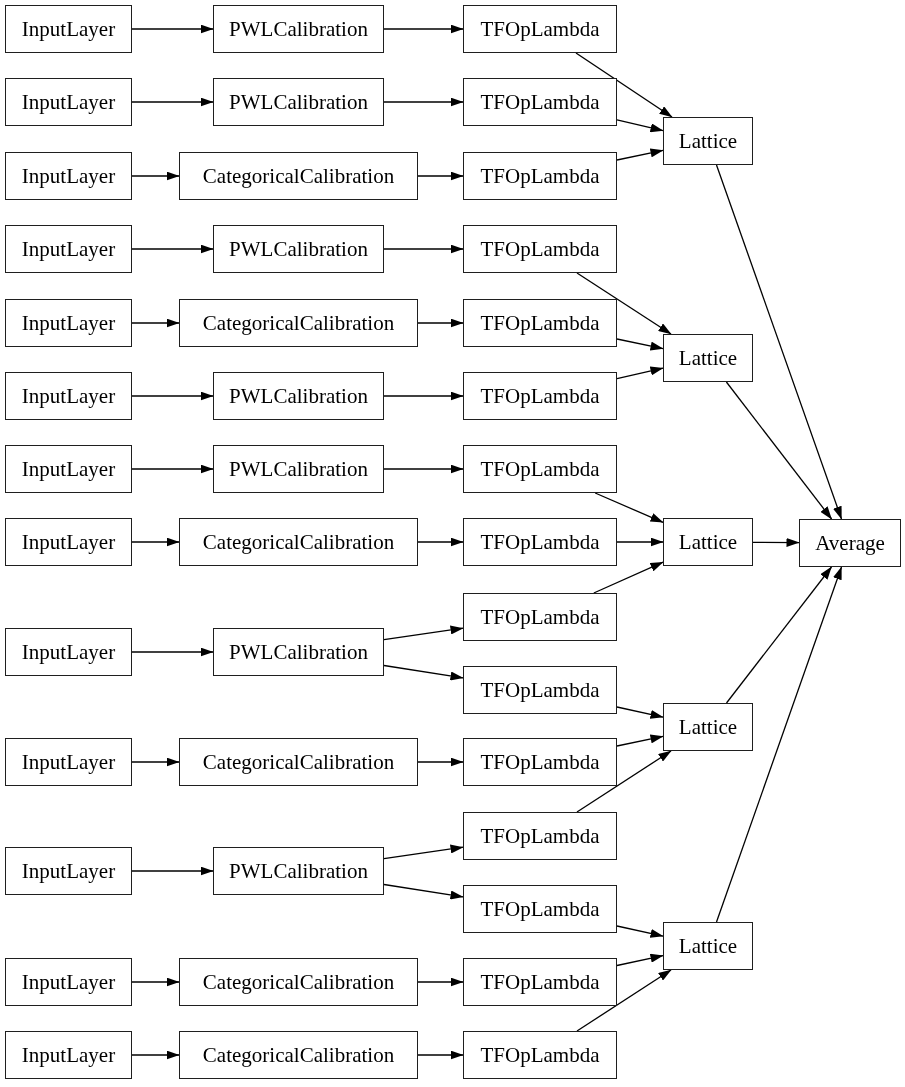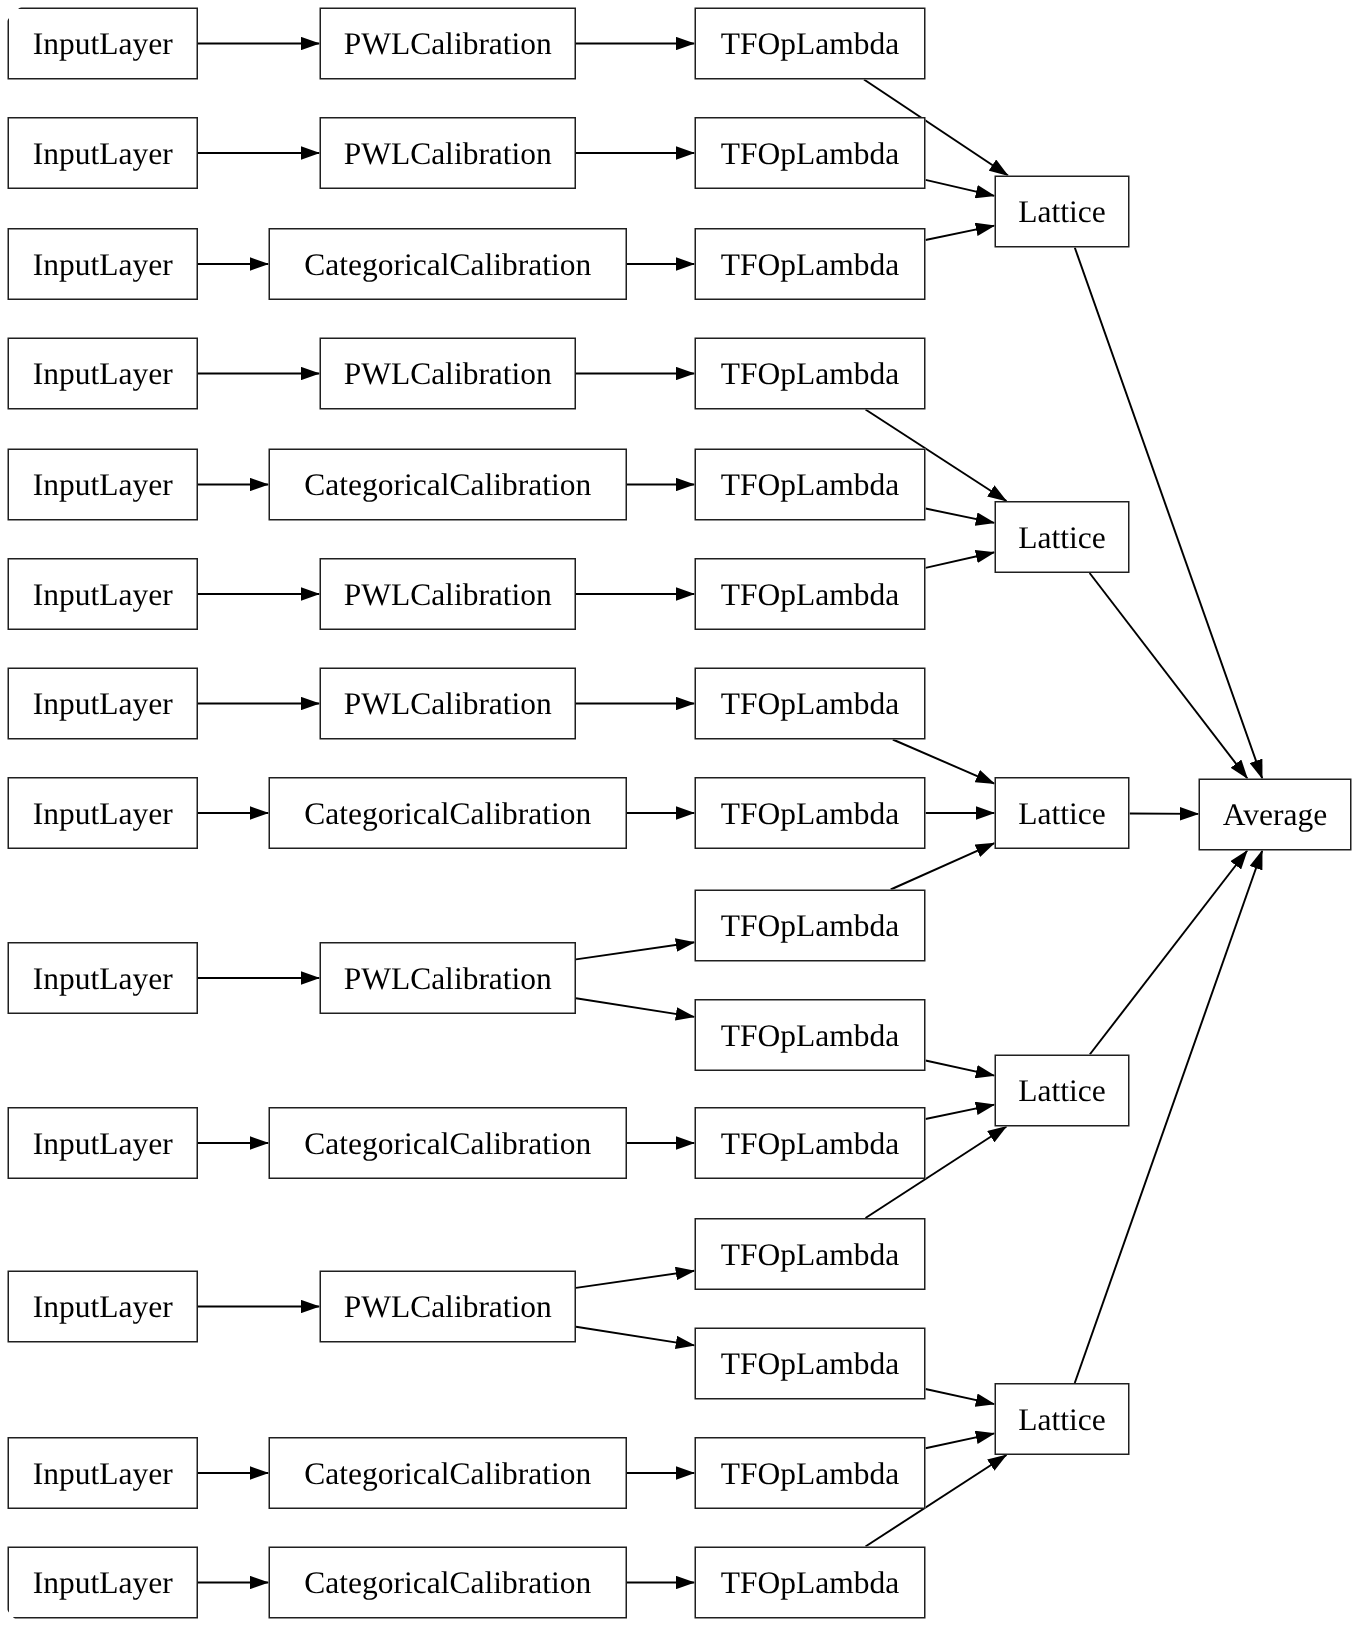--- a/index.html
+++ b/index.html
@@ -7,21 +7,20 @@
     padding: 0;
     background: #ffffff;
   }
   .canvas {
     position: relative;
     width: 905px;
     height: 1087px;
     background: #ffffff;
     font-family: "Liberation Serif", "DejaVu Serif", serif;
     overflow: hidden;
-    border-radius: 30px;
   }
   .edge-layer {
     position: absolute;
     left: 0;
     top: 0;
     width: 905px;
     height: 1087px;
   }
   .edge {
     fill: none;

